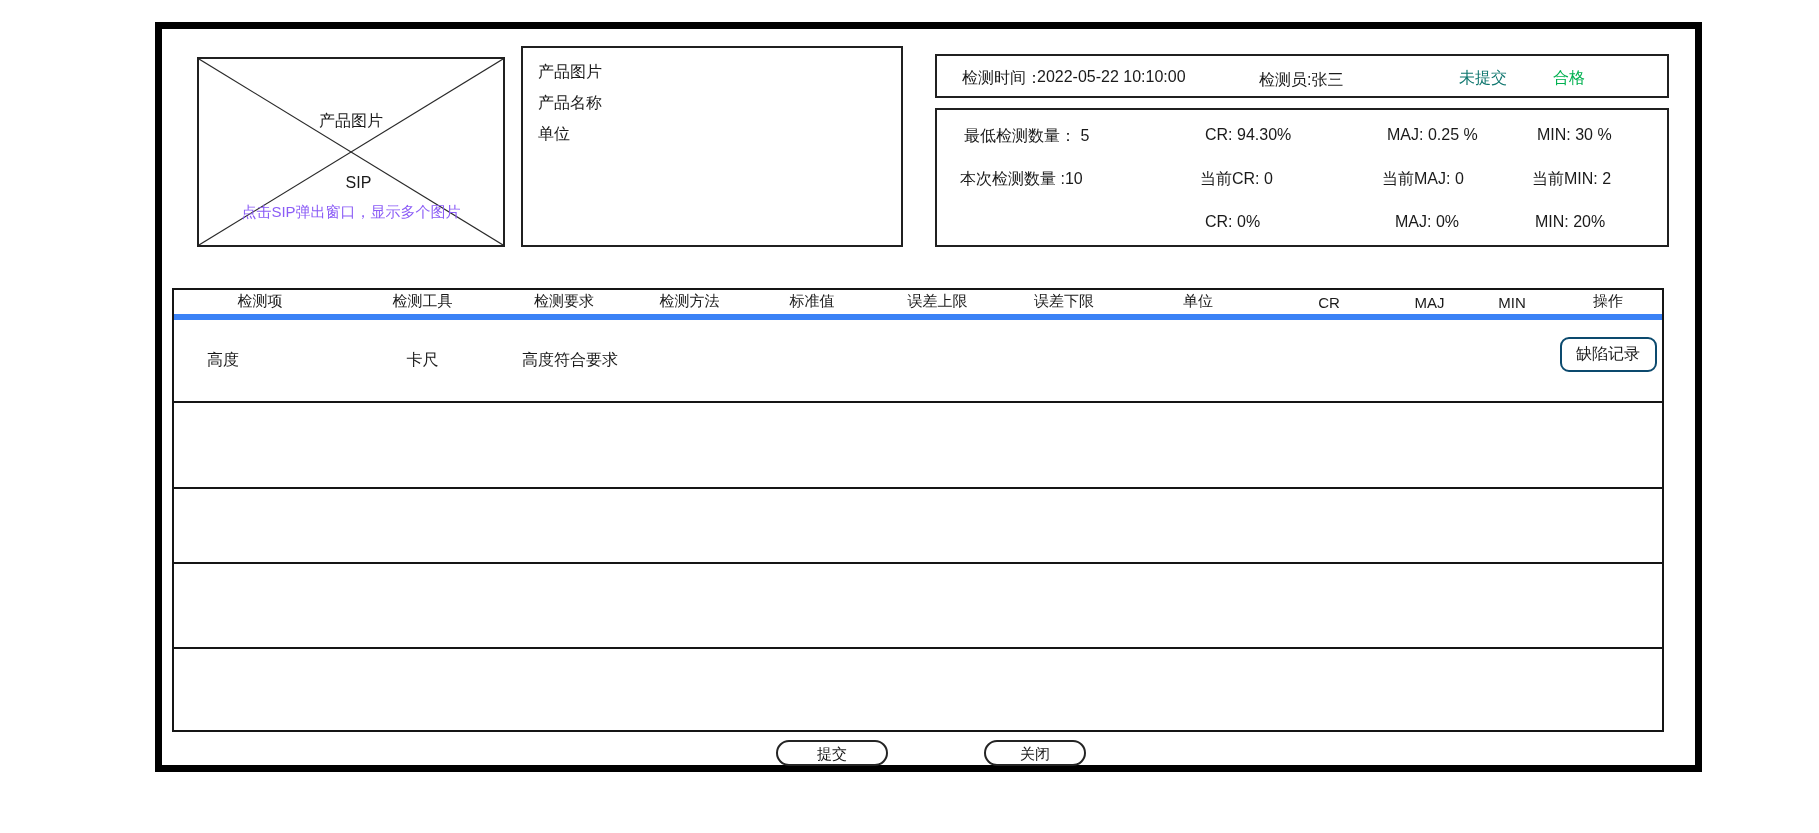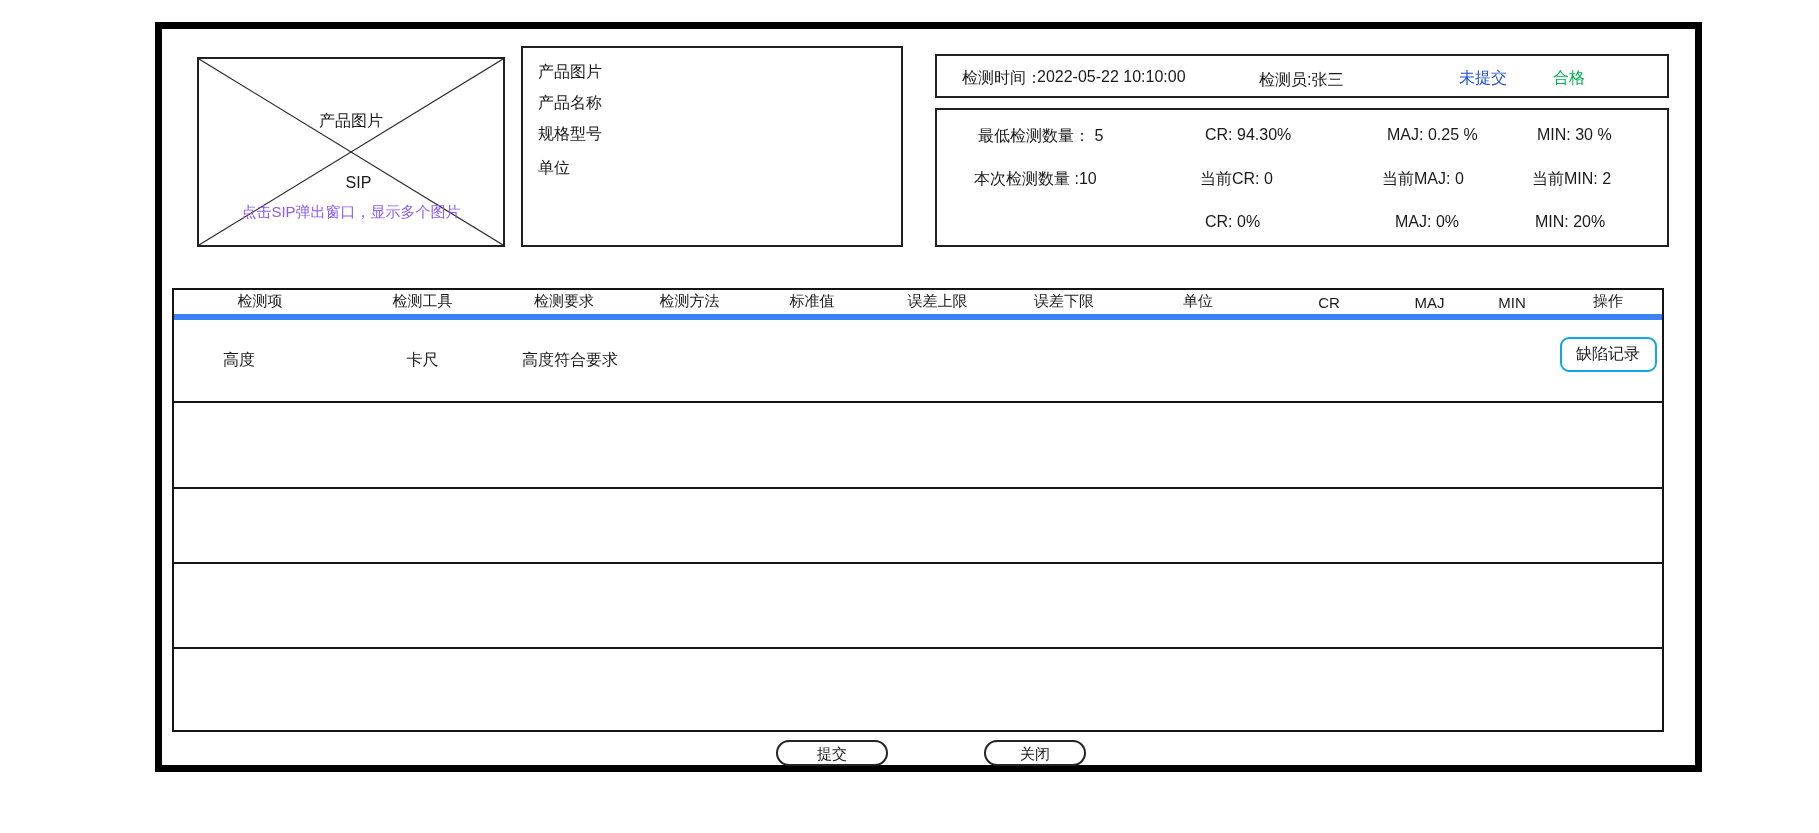--- a/index.html
+++ b/index.html
@@ -56,21 +56,21 @@
   .st-result     { left: 616px; }
   
   .stats-box {
     position: absolute; left: 773px; top: 79px;
     width: 734px; height: 139px;
     border: 2px solid #202020;
     font-size: 16px;
   }
   .stats-box span { position: absolute; white-space: nowrap; }
   .sc-r1 { top: 16px; } .sc-r2 { top: 59px; } .sc-r3 { top: 103px; }
-  .sc-c1 { left: 27px; margin-left: 14px; } .sc-c2 { left: 268px; } .sc-c3 { left: 450px; } .sc-c4 { left: 600px; }
+  .sc-c1 { left: 27px; } .sc-c2 { left: 268px; } .sc-c3 { left: 450px; } .sc-c4 { left: 600px; }
   
   .insp-table {
     position: absolute; left: 10px; top: 259px;
     width: 1492px; height: 444px;
     border: 2px solid #151515;
     display: flex; flex-direction: column;
   }
   .t-cols {
     display: grid;
     grid-template-columns: 172px 153px 130px 121px 124px 127px 126px 142px 120px 81px 84px minmax(0,1fr);
@@ -82,28 +82,28 @@
   }
   .t-head .t-cell {
     text-align: center; font-size: 15px; padding-bottom: 3px; white-space: nowrap;
   }
   .t-row { border-bottom: 2px solid #151515; align-items: center; font-size: 16px; }
   .t-row-1 { height: 83px; }
   .t-row-e1 { height: 86px; }
   .t-row-e2 { height: 75px; }
   .t-row-e3 { height: 85px; }
   .t-row-e4 { flex: 1; border-bottom: none; }
-  .c-item { padding-left: 49px; }
+  .c-item { padding-left: 33px; }
   .c-tool { text-align: center; }
   .c-req  { padding-left: 23px; white-space: nowrap; font-family: Liberation Serif, serif; }
   .c-action { display: flex; justify-content: center; }
   .defect-btn {
     width: 97px; height: 35px;
     margin-top: -12px;
-    border: 2px solid #0ea5e9; border-radius: 9px;
+    border: 2px solid #0c4a6e; border-radius: 9px;
     background: #fff; font-size: 16px;
     font-family: inherit; color: #1a1a1a;
     cursor: pointer;
   }
   
   .pill-btn {
     position: absolute; top: 711px;
     height: 26px;
     border: 2px solid #242424; border-radius: 13px;
     background: #fff; font-size: 15px;
@@ -124,29 +124,28 @@
       <line x1="304" y1="0" x2="0" y2="186" stroke="#2a2a2a" stroke-width="1.2"></line>
     </svg>
     <div class="img-label img-title">产品图片</div>
     <div class="img-label img-sip">SIP</div>
     <div class="img-label img-hint" style="color:#8b5cf6">点击SIP弹出窗口，显示多个图片</div>
   </div>
 
   <div class="form-box">
     <div class="form-field">产品图片</div>
     <div class="form-field">产品名称</div>
-    <div class="form-field">规格型号</div>
     <div class="form-field">单位</div>
   </div>
 
   <div class="status-box">
     <span class="st-time-label">检测时间：</span>
     <span class="st-time-value">2022-05-22  10:10:00</span>
     <span class="st-inspector">检测员:张三</span>
-    <span class="st-unsubmitted" style="color:#1d4ed8">未提交</span>
+    <span class="st-unsubmitted" style="color:#0f766e">未提交</span>
     <span class="st-result" style="color:#00b050">合格</span>
   </div>
 
   <div class="stats-box">
     <span class="sc-r1 sc-c1">最低检测数量： 5</span>
     <span class="sc-r1 sc-c2">CR: 94.30%</span>
     <span class="sc-r1 sc-c3">MAJ: 0.25 %</span>
     <span class="sc-r1 sc-c4">MIN: 30 %</span>
     <span class="sc-r2 sc-c1" style="left:23px">本次检测数量 :10</span>
     <span class="sc-r2 sc-c2" style="left:263px">当前CR: 0</span>

